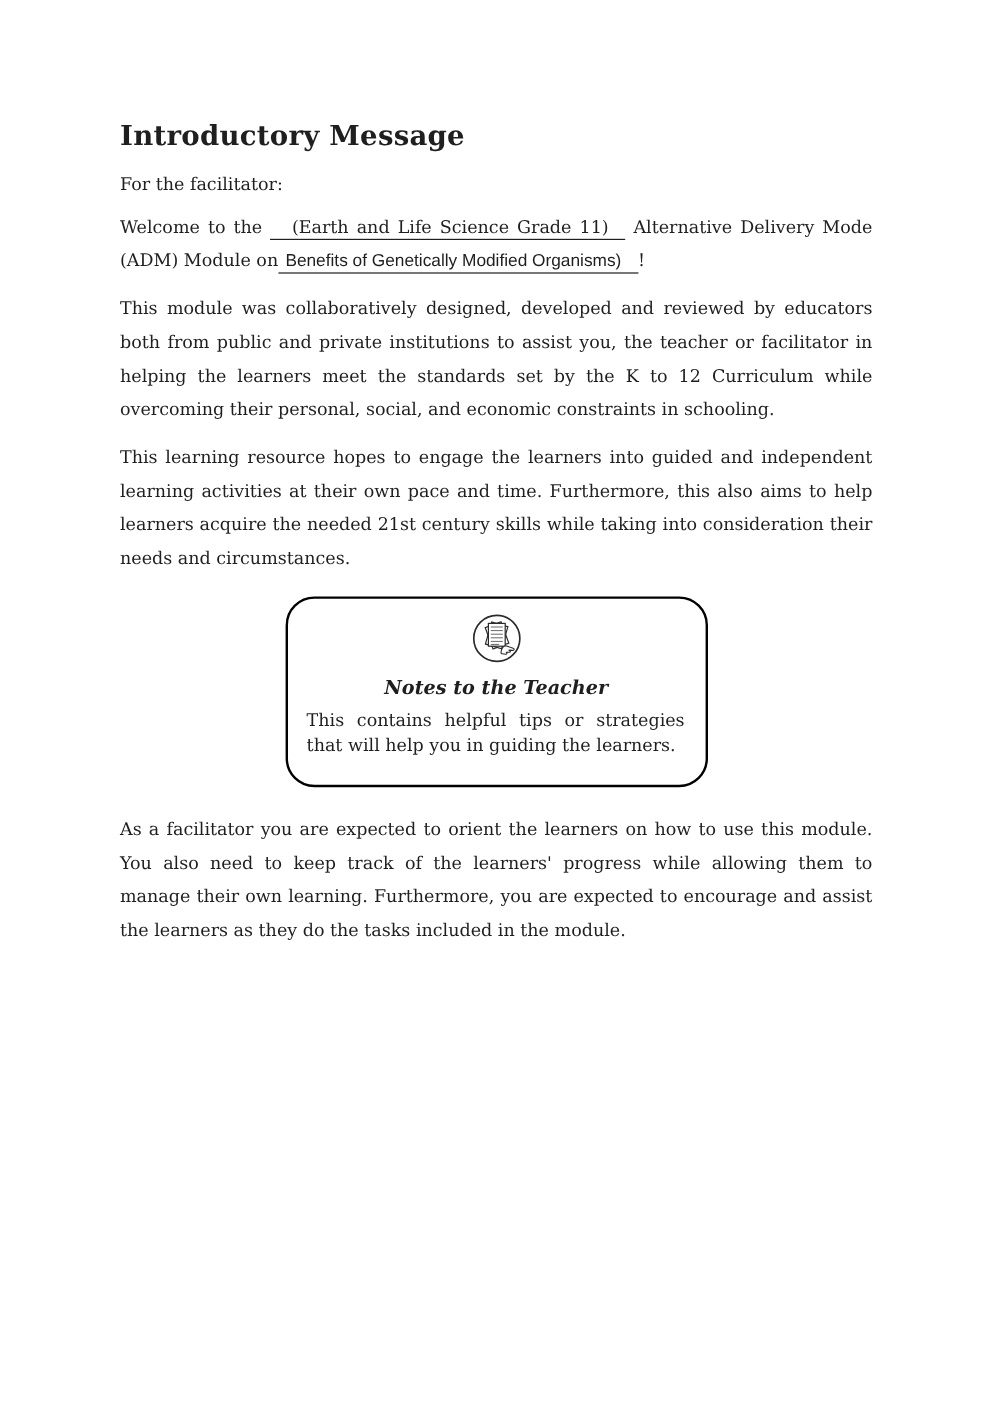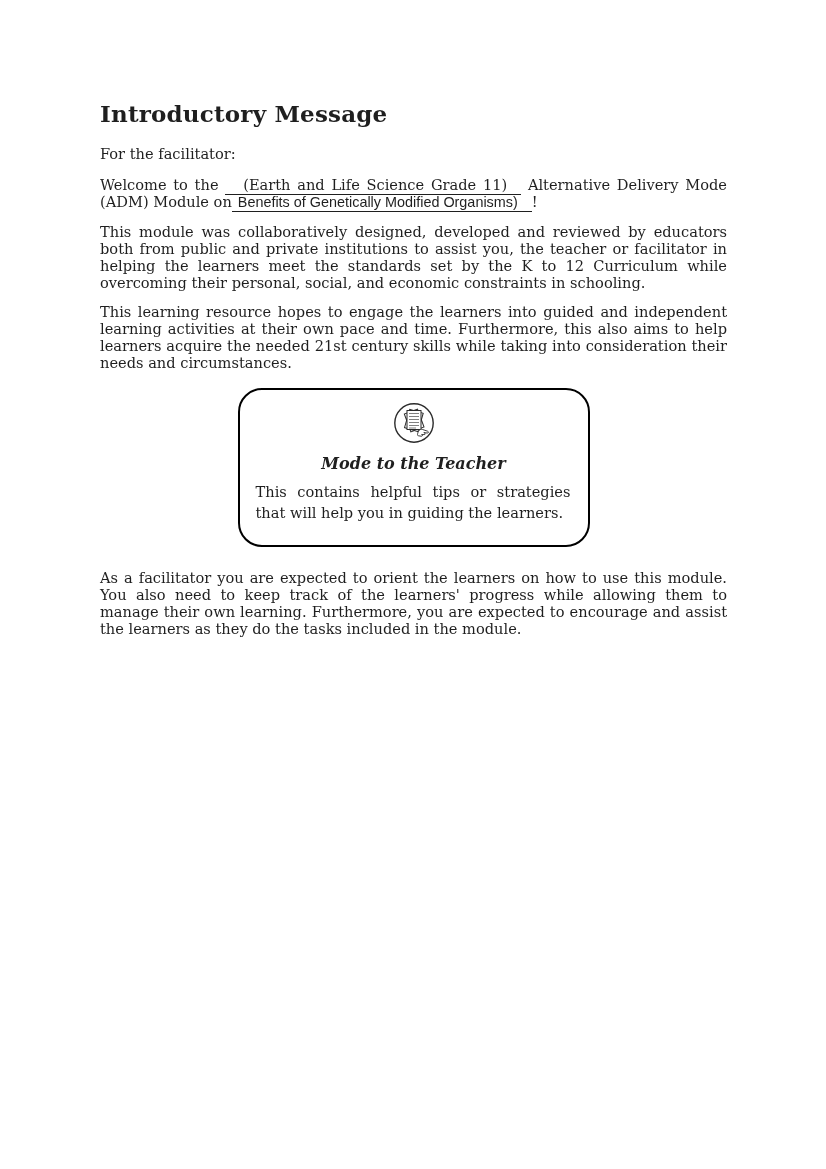--- a/index.html
+++ b/index.html
@@ -30,21 +30,21 @@
     margin: 0;
   }
   .salutation {
     margin: 16px 0 0 0;
     font-size: 14.6px;
     line-height: 20.5px;
   }
   .para {
     margin: 12px 0 0 0;
     font-size: 14.6px;
-    line-height: 17px;
+    line-height: 28px;
     text-align: justify;
   }
   .blank-serif {
     border-bottom: 1.6px solid #1f1f1f;
     padding: 0 14px 1px 18px;
     white-space: nowrap;
   }
   .blank-sans {
     font-family: "Liberation Sans", sans-serif;
     font-size: 14.4px;
@@ -160,21 +160,21 @@
                       <line x1="16" y1="20.5" x2="26" y2="20.5"></line>
                     <line x1="16" y1="23.5" x2="26" y2="23.5"></line>
                       <line x1="16" y1="26" x2="23" y2="26"></line>
                   </g>
                 </g>
                 <path d="M24.5 32.5 C25 28.8 26.8 26.8 29.3 27.4 L34.6 29.2 C36 29.8 35.6 31.2 34.1 31 L30.8 30.6 C32.6 31.3 32.9 32.5 31.2 32.6 L28.6 32.5 C30 33.2 29.6 34.4 28.1 34.2 L25.6 33.8 C24.8 33.7 24.4 33.3 24.5 32.5 Z" stroke-width="0.9"></path>
               </g>
             </svg>
           </span>
         </div>
-        <p class="notes-title">Mode to the Teacher</p>
+        <p class="notes-title">Notes to the Teacher</p>
         <p class="notes-body">This contains helpful tips or strategies that will help you in guiding the learners.</p>
       </div>
     </div>
 
     <p class="para closing">As a facilitator you are expected to orient the learners on how to use this module. You also need to keep track of the learners' progress while allowing them to manage their own learning. Furthermore, you are expected to encourage and assist the learners as they do the tasks included in the module.</p>
 
   </div>
 
   <div class="page-number">ii</div>
   <div class="watermark">www.modyul.online</div>

